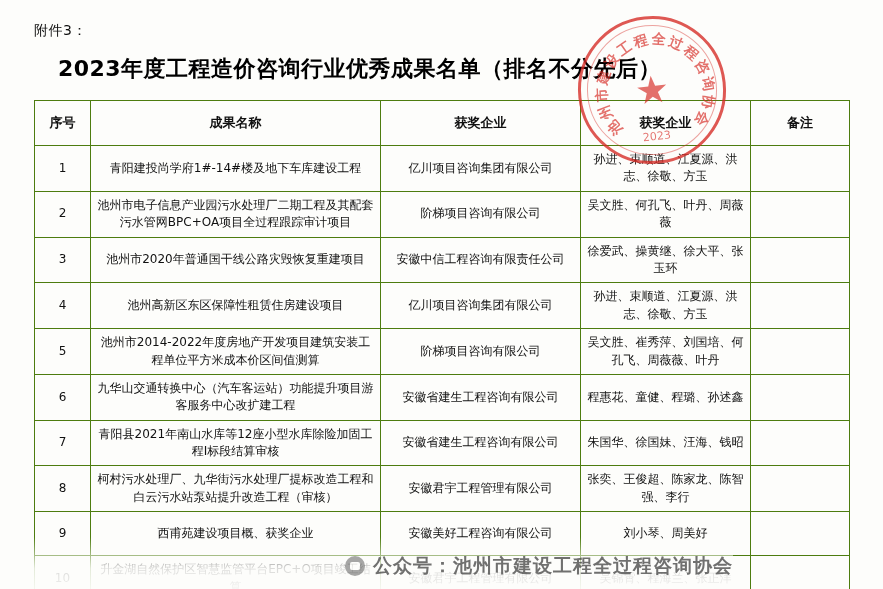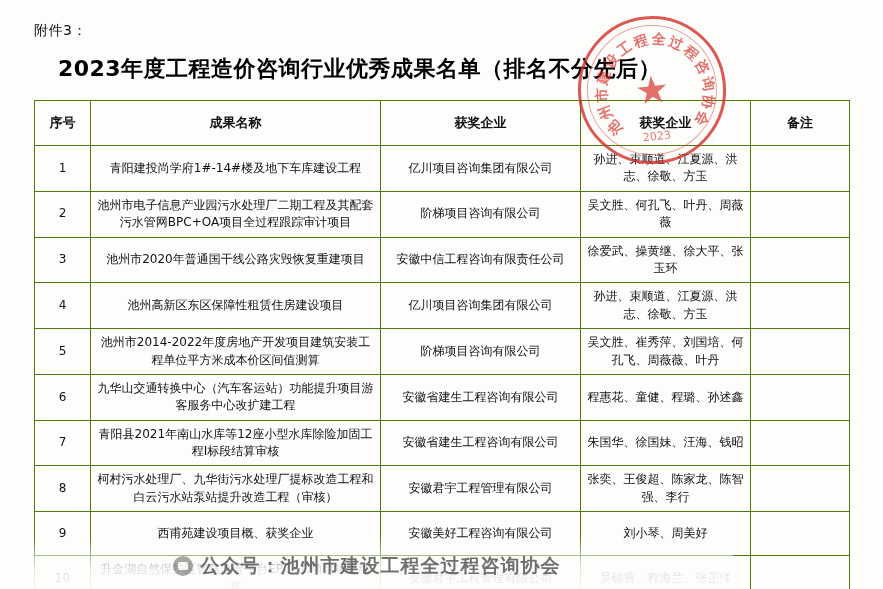--- a/index.html
+++ b/index.html
@@ -136,21 +136,21 @@
     right: 0;
     bottom: 10px;
     text-align: center;
     font-size: 19px;
     font-weight: bold;
     color: #3a3a3a;
     opacity: 0.72;
     letter-spacing: 1px;
     display: flex;
     align-items: center;
-    justify-content: center;
+    justify-content: flex-end;
     gap: 8px;
     pointer-events: none;
   }
   .wm-icon {
     display: inline-block;
     width: 20px;
     height: 20px;
     border-radius: 50%;
     background: #444;
     opacity: 0.65;

